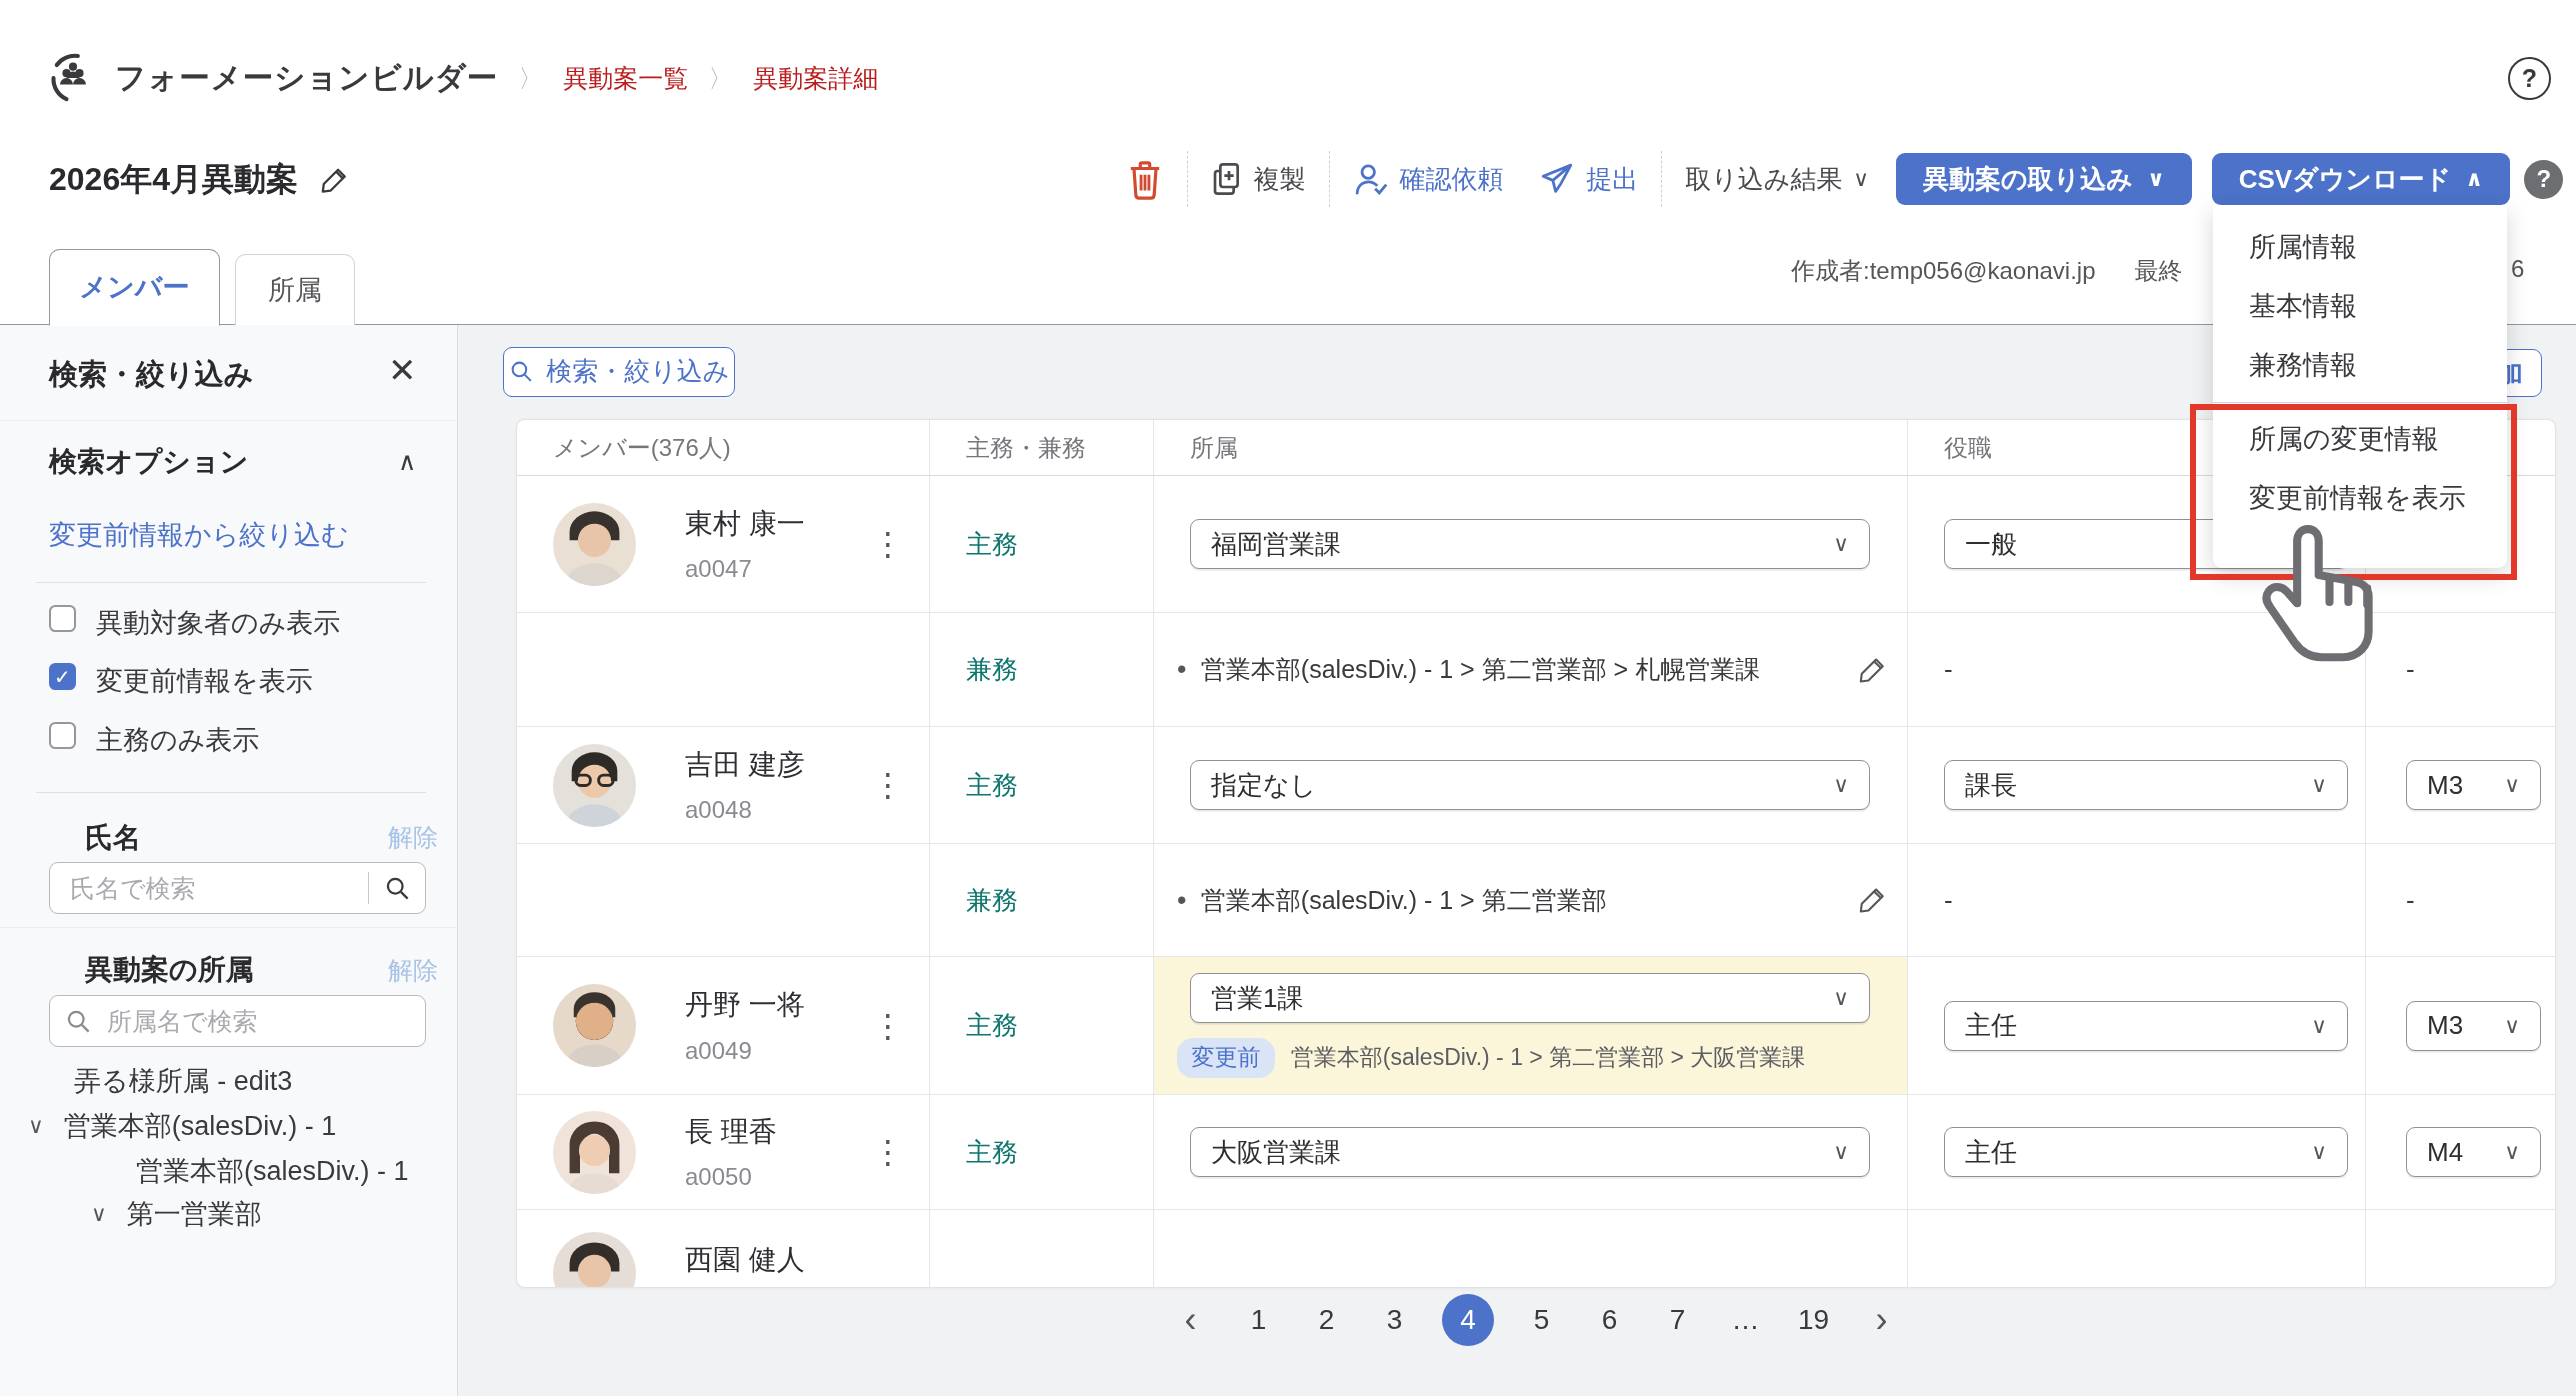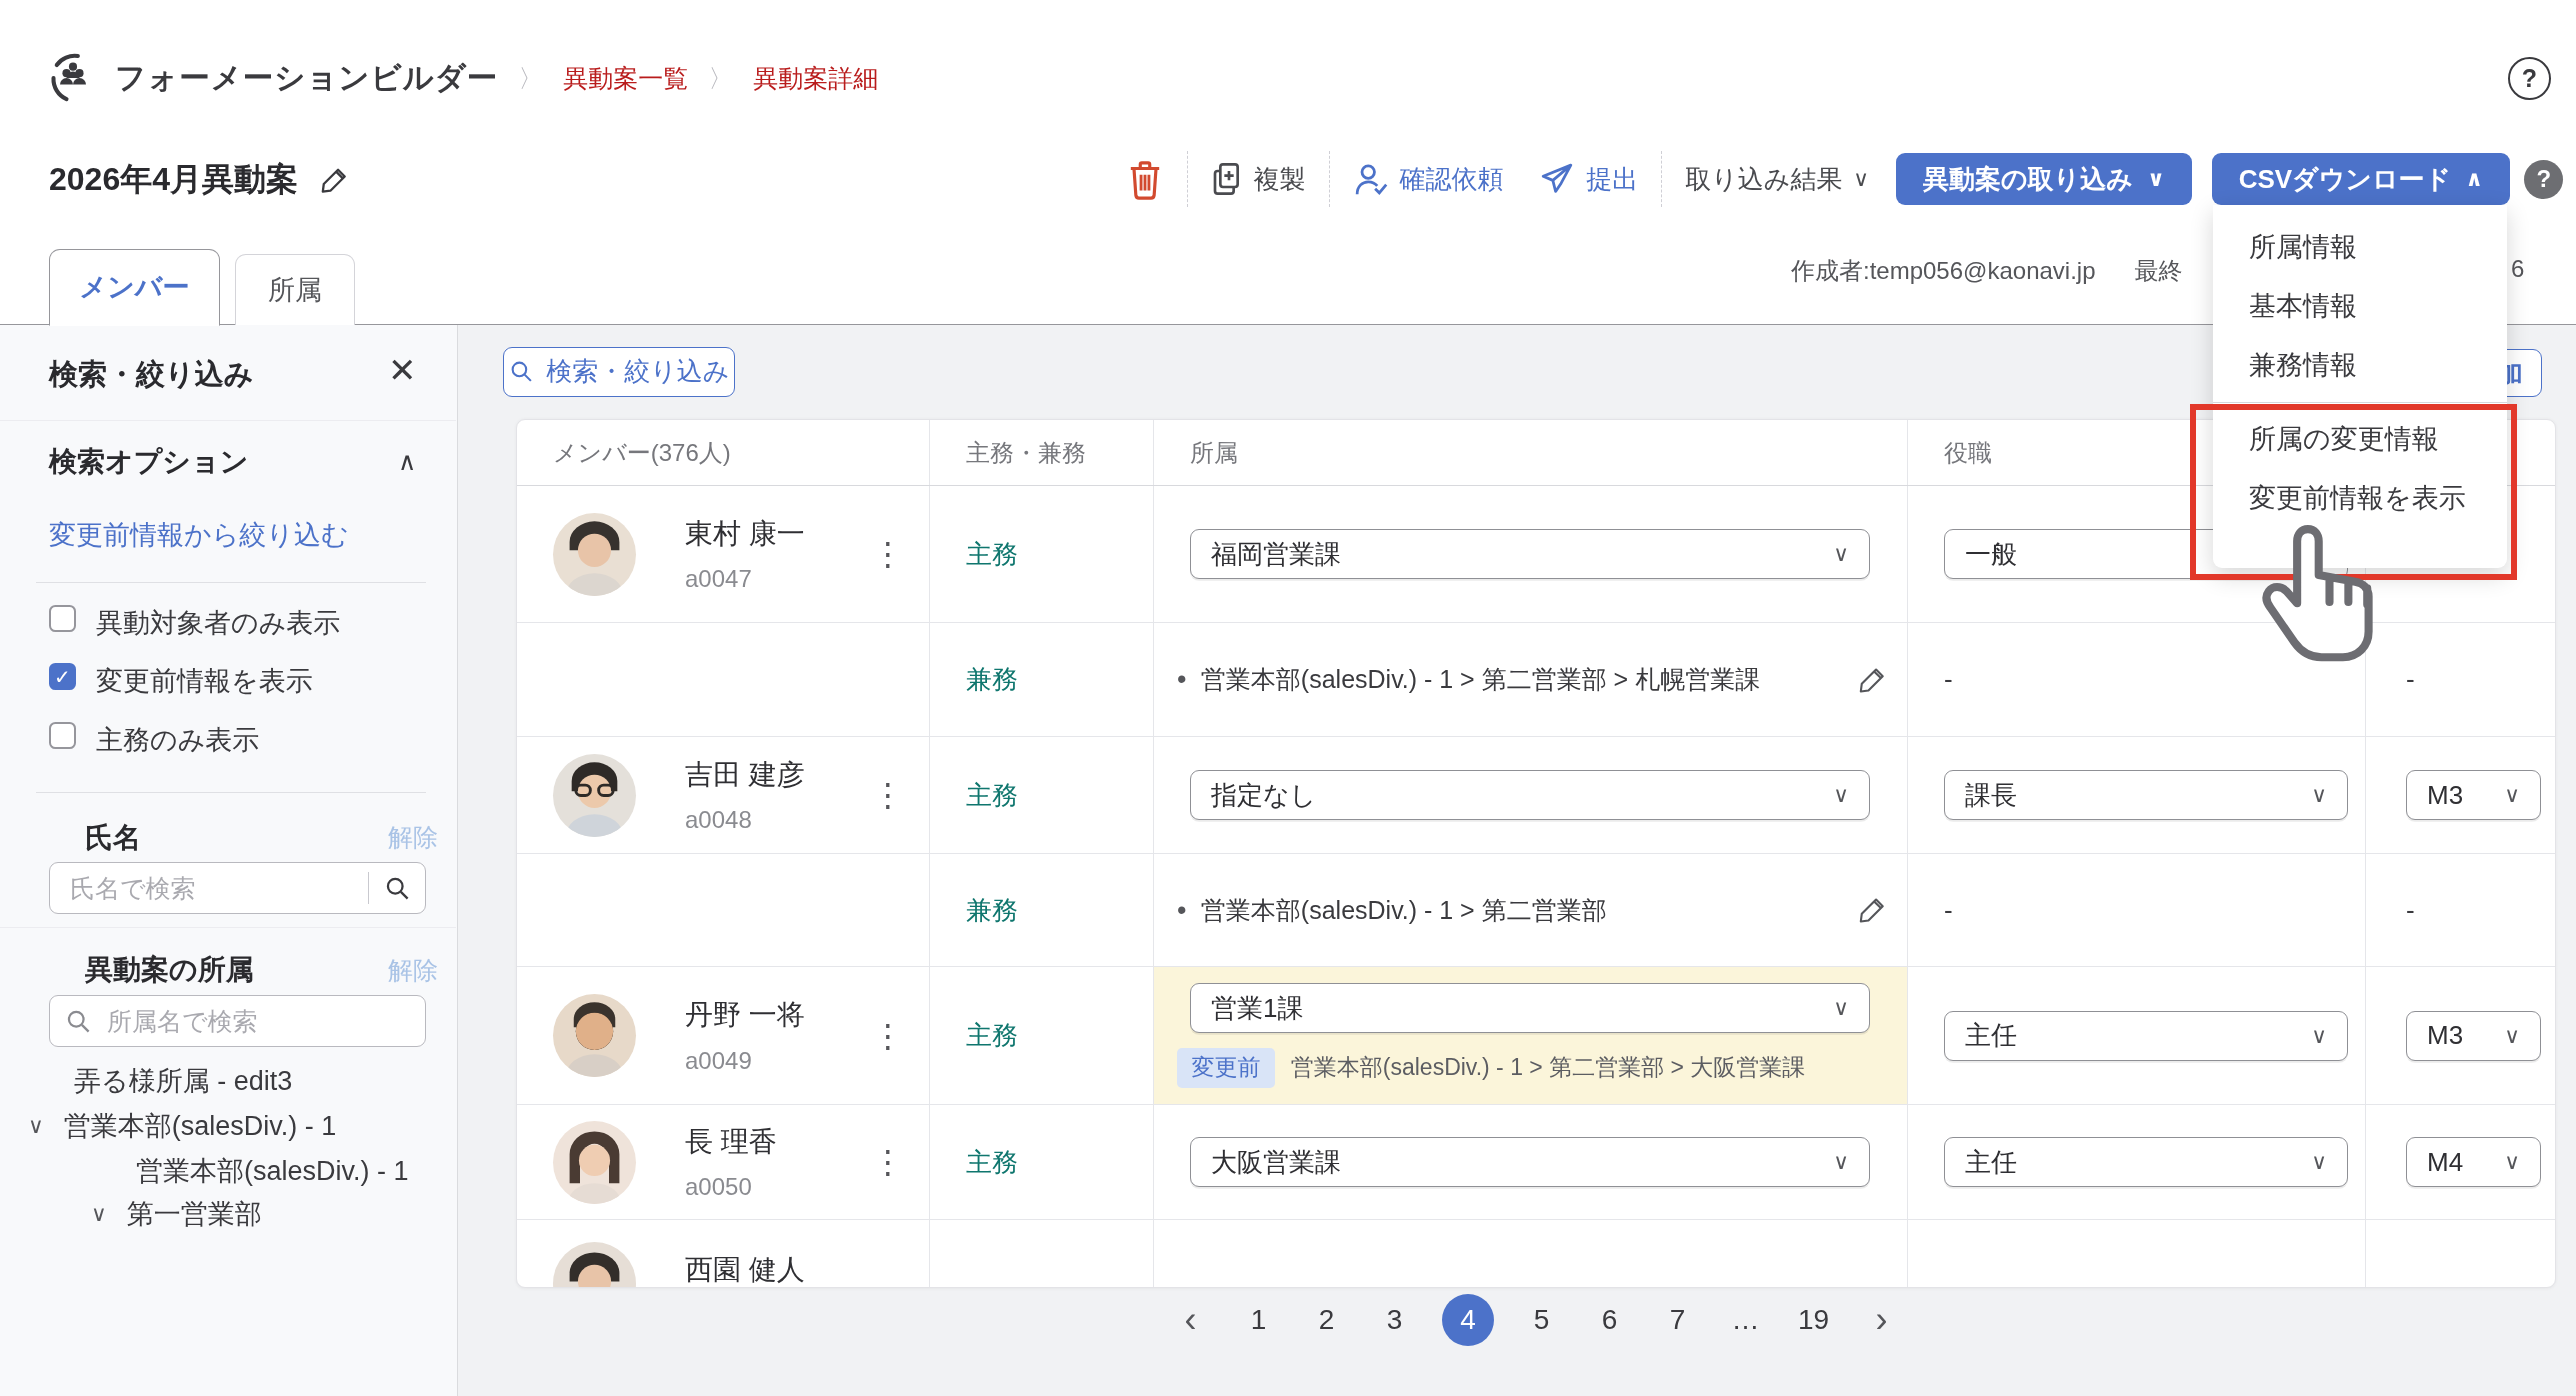--- a/index.html
+++ b/index.html
@@ -54,42 +54,42 @@
   .tree-item{position:absolute;font-size:27px;color:#3a3a3e;display:flex;align-items:center;gap:20px;}
   .tree-chev{font-size:21.5px;color:#55565a;}
   
   .filter-btn{position:absolute;left:503px;top:21.5px;width:232px;height:50px;border:1.8px solid #4c72c9;border-radius:9px;background:#fff;
               box-sizing:border-box;display:flex;align-items:center;justify-content:center;gap:12.6px;color:#4c72c9;font-size:26px;}
   .card{position:absolute;left:516px;top:94px;width:2040px;height:869px;background:#fff;border:0.9px solid #e3e3e7;border-radius:9px;
         box-shadow:0 0.9px 3.6px rgba(0,0,0,.05);overflow:hidden;box-sizing:border-box;}
   .trow{display:grid;grid-template-columns:413px 224px 754px 458px 1fr;border-bottom:0.9px solid #e5e6ea;box-sizing:border-box;}
   .c{border-right:0.9px solid #e5e6ea;position:relative;display:flex;align-items:center;box-sizing:border-box;}
   .c:last-child{border-right:none;}
-  .thead{height:66px;color:#76777c;font-size:24px;}
+  .thead{height:56px;color:#76777c;font-size:24px;}
   .thead .c{padding-left:36px;}
   .member-cell{padding-left:36px;}
   .avatar{width:83px;height:83px;border-radius:50%;overflow:hidden;flex:none;}
   .m-info{margin-left:49px;}
   .m-name{font-size:28px;color:#2f2f33;}
   .m-code{font-size:24px;color:#8a8b90;margin-top:12.6px;}
   .kebab{position:absolute;right:25px;top:50%;transform:translateY(-50%);font-size:32px;color:#55565a;letter-spacing:0;}
   .duty{padding-left:36px;font-size:26px;color:#0f766e;}
   .select{height:50px;background:#fff;border:1.8px solid #8f9095;border-radius:9px;box-sizing:border-box;display:flex;align-items:center;
           justify-content:space-between;padding:0 20px;font-size:26px;color:#2f2f33;box-shadow:0 1.8px 0 rgba(0,0,0,.08);}
   .sel-chev{font-size:21.5px;color:#55565a;margin-left:18px;}
   .org-select{width:680px;margin-left:36px;}
   .post-select{width:404px;margin-left:36px;}
   .grade-select{width:135px;margin-left:40px;}
   .dash{padding-left:36px;font-size:26px;color:#3a3a3e;}
   .dash.g{padding-left:40px;}
   .org-path{display:flex;align-items:center;gap:14.4px;margin-left:23px;font-size:25px;color:#3a3a3e;}
   .bullet{color:#55565a;font-size:27px;}
   .pencil{position:absolute;right:20px;top:50%;transform:translateY(-50%);}
   .ycell{background:#fbf5da;flex-direction:column;align-items:flex-start;justify-content:center;}
-  .pill{background:#d9e4f7;color:#4c72c9;border-radius:5px;padding:4.5px 14.4px;font-size:23px;flex:none;}
+  .pill{background:#d9e4f7;color:#4c72c9;border-radius:16px;padding:4.5px 14.4px;font-size:23px;flex:none;}
   .before-row{display:flex;align-items:center;gap:16px;margin:14.4px 0 0 23px;font-size:23px;color:#5c5d62;}
   
   .pager{position:absolute;left:516px;top:969px;width:2040px;display:flex;align-items:center;justify-content:center;gap:27px;}
   .pg{min-width:41px;height:50px;display:flex;align-items:center;justify-content:center;font-size:28px;color:#3a3a3e;}
   .pg.arrow{font-size:36px;color:#55565a;}
   .pg.active{width:52px;min-width:52px;height:52px;background:#4c72c9;color:#fff;border-radius:50%;}
   
   .add-frag{position:absolute;left:2423px;top:349px;width:119px;height:48px;border:1.8px solid #4c72c9;border-radius:9px;background:#fff;
             box-sizing:border-box;display:flex;align-items:center;justify-content:flex-end;padding-right:18px;
             color:#4c72c9;font-size:26px;font-weight:bold;z-index:5;}

